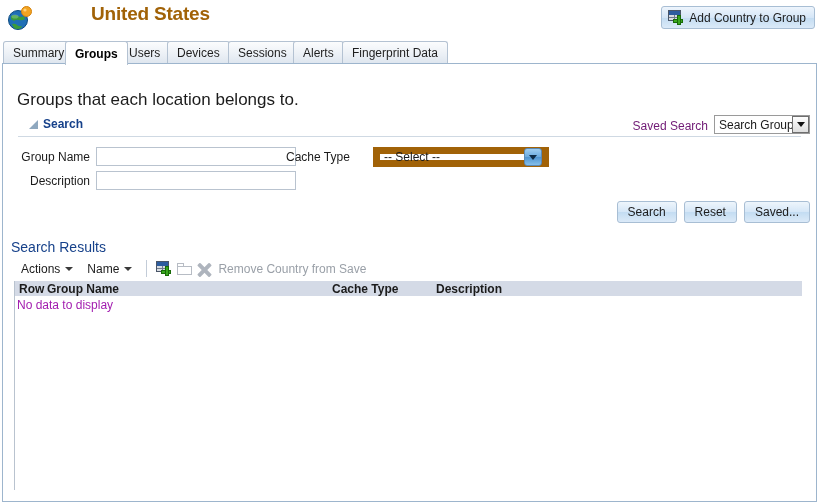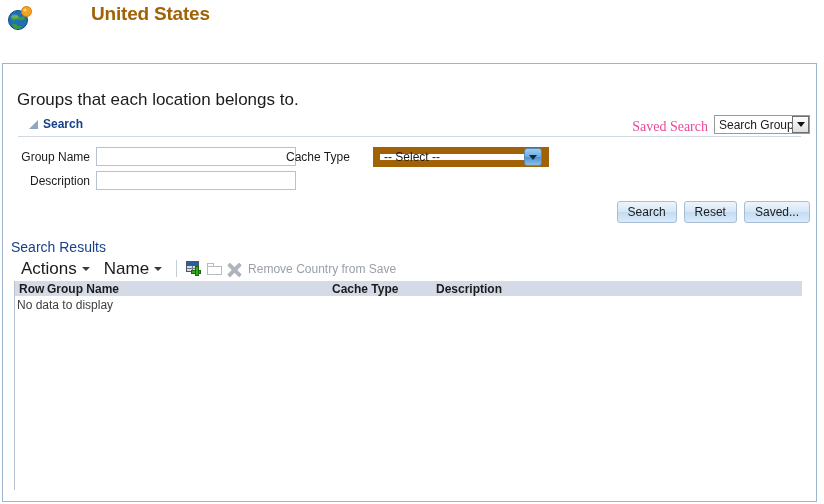--- a/index.html
+++ b/index.html
@@ -164,24 +164,23 @@
     border-bottom: 9px solid #8fa8bf;
   }
   .search-label {
     font-size: 12px;
     font-weight: bold;
     color: #16418a;
   }
   .saved-search-label {
     position: absolute;
     right: 116px; top: 119px;
-    font-size: 14px;
-    color: #ec4899;
-    white-space: nowrap;
-    font-family: Liberation Serif, serif;
+    font-size: 12px;
+    color: #701a75;
+    white-space: nowrap;
   }
   .saved-search-select {
     position: absolute;
     right: 14px; top: 115px;
     width: 96px; height: 19px;
     display: flex;
     align-items: center;
     background: #ffffff;
     border: 1px solid #9a9a9a;
     box-sizing: border-box;
@@ -309,21 +308,21 @@
     left: 14px; top: 258px;
     width: 788px; height: 21px;
     display: flex;
     align-items: center;
     box-sizing: border-box;
   }
   .menu-btn {
     display: flex; align-items: center; gap: 5px;
     padding: 0 7px;
     height: 20px;
-    font-size: 17px;
+    font-size: 12px;
     color: #1b1b1b;
     cursor: pointer;
     white-space: nowrap;
   }
   .caret-sm {
     width: 0; height: 0;
     border-left: 4px solid transparent;
     border-right: 4px solid transparent;
     border-top: 4px solid #3a3a3a;
   }
@@ -410,21 +409,21 @@
   .th-desc  { left: 421px; }
   .tbl-body {
     position: relative;
     background: #ffffff;
     height: 193px;
   }
   .no-data {
     position: absolute;
     left: 2px; top: 2px;
     font-size: 12px;
-    color: #404040;
+    color: #a21caf;
     white-space: nowrap;
   }
 </style>
 </head>
 <body>
 
 <div id="root">
 
   <div class="page-header">
     <svg class="globe-icon" viewBox="0 0 26 26">
@@ -432,22 +431,58 @@
       <circle cx="11" cy="15" r="9.5" fill="none" stroke="#0d4a80" stroke-width="1"></circle>
       <path d="M4 11 q4 -2 7 0 q3 2 6 0 l1 3 q-3 2 -6 1 q-3 -1 -5 1 l-3 -2 z" fill="#3a9b3a"></path>
       <path d="M5 19 q3 -1 5 1 q2 2 5 1 l-1 2 q-4 2 -7 0 z" fill="#3a9b3a"></path>
       <ellipse cx="8" cy="11.5" rx="3.5" ry="2" fill="#ffffff" opacity="0.22"></ellipse>
       <circle cx="19.5" cy="6.5" r="5" fill="#f2a321"></circle>
       <circle cx="19.5" cy="6.5" r="5" fill="none" stroke="#d4820d" stroke-width="1"></circle>
       <circle cx="18" cy="5" r="1.6" fill="#ffd98a" opacity="0.85"></circle>
     </svg>
     <div class="page-title">United States</div>
 
-  </div>
-
+    <div class="add-to-group-btn">
+      <span class="gridplus-icon">
+        <span class="win">
+            <span class="g1"></span>
+            <span class="g2"></span>
+          </span>
+        <span class="plus">
+            <span class="hb"></span>
+            <span class="vb"></span>
+          </span>
+      </span>
+      <span class="label">Add Country to Group</span>
+    </div>
+  </div>
+
+  <div class="tabbar">
+    <div class="tab" style="left:3px;">
+        <span>Summary</span>
+      </div>
+    <div class="tab selected" style="left:65px;">
+        <span>Groups</span>
+      </div>
+    <div class="tab" style="left:119px;">
+        <span>Users</span>
+      </div>
+    <div class="tab" style="left:167px;">
+        <span>Devices</span>
+      </div>
+    <div class="tab" style="left:228px;">
+        <span>Sessions</span>
+      </div>
+    <div class="tab" style="left:293px;">
+        <span>Alerts</span>
+      </div>
+    <div class="tab" style="left:342px;">
+        <span>Fingerprint Data</span>
+      </div>
+  </div>
 
   <div class="content-panel"></div>
 
   <div class="intro-text">Groups that each location belongs to.</div>
 
   <div class="search-toggle">
     <span class="tri-icon"></span>
     <span class="search-label">Search</span>
   </div>
 

